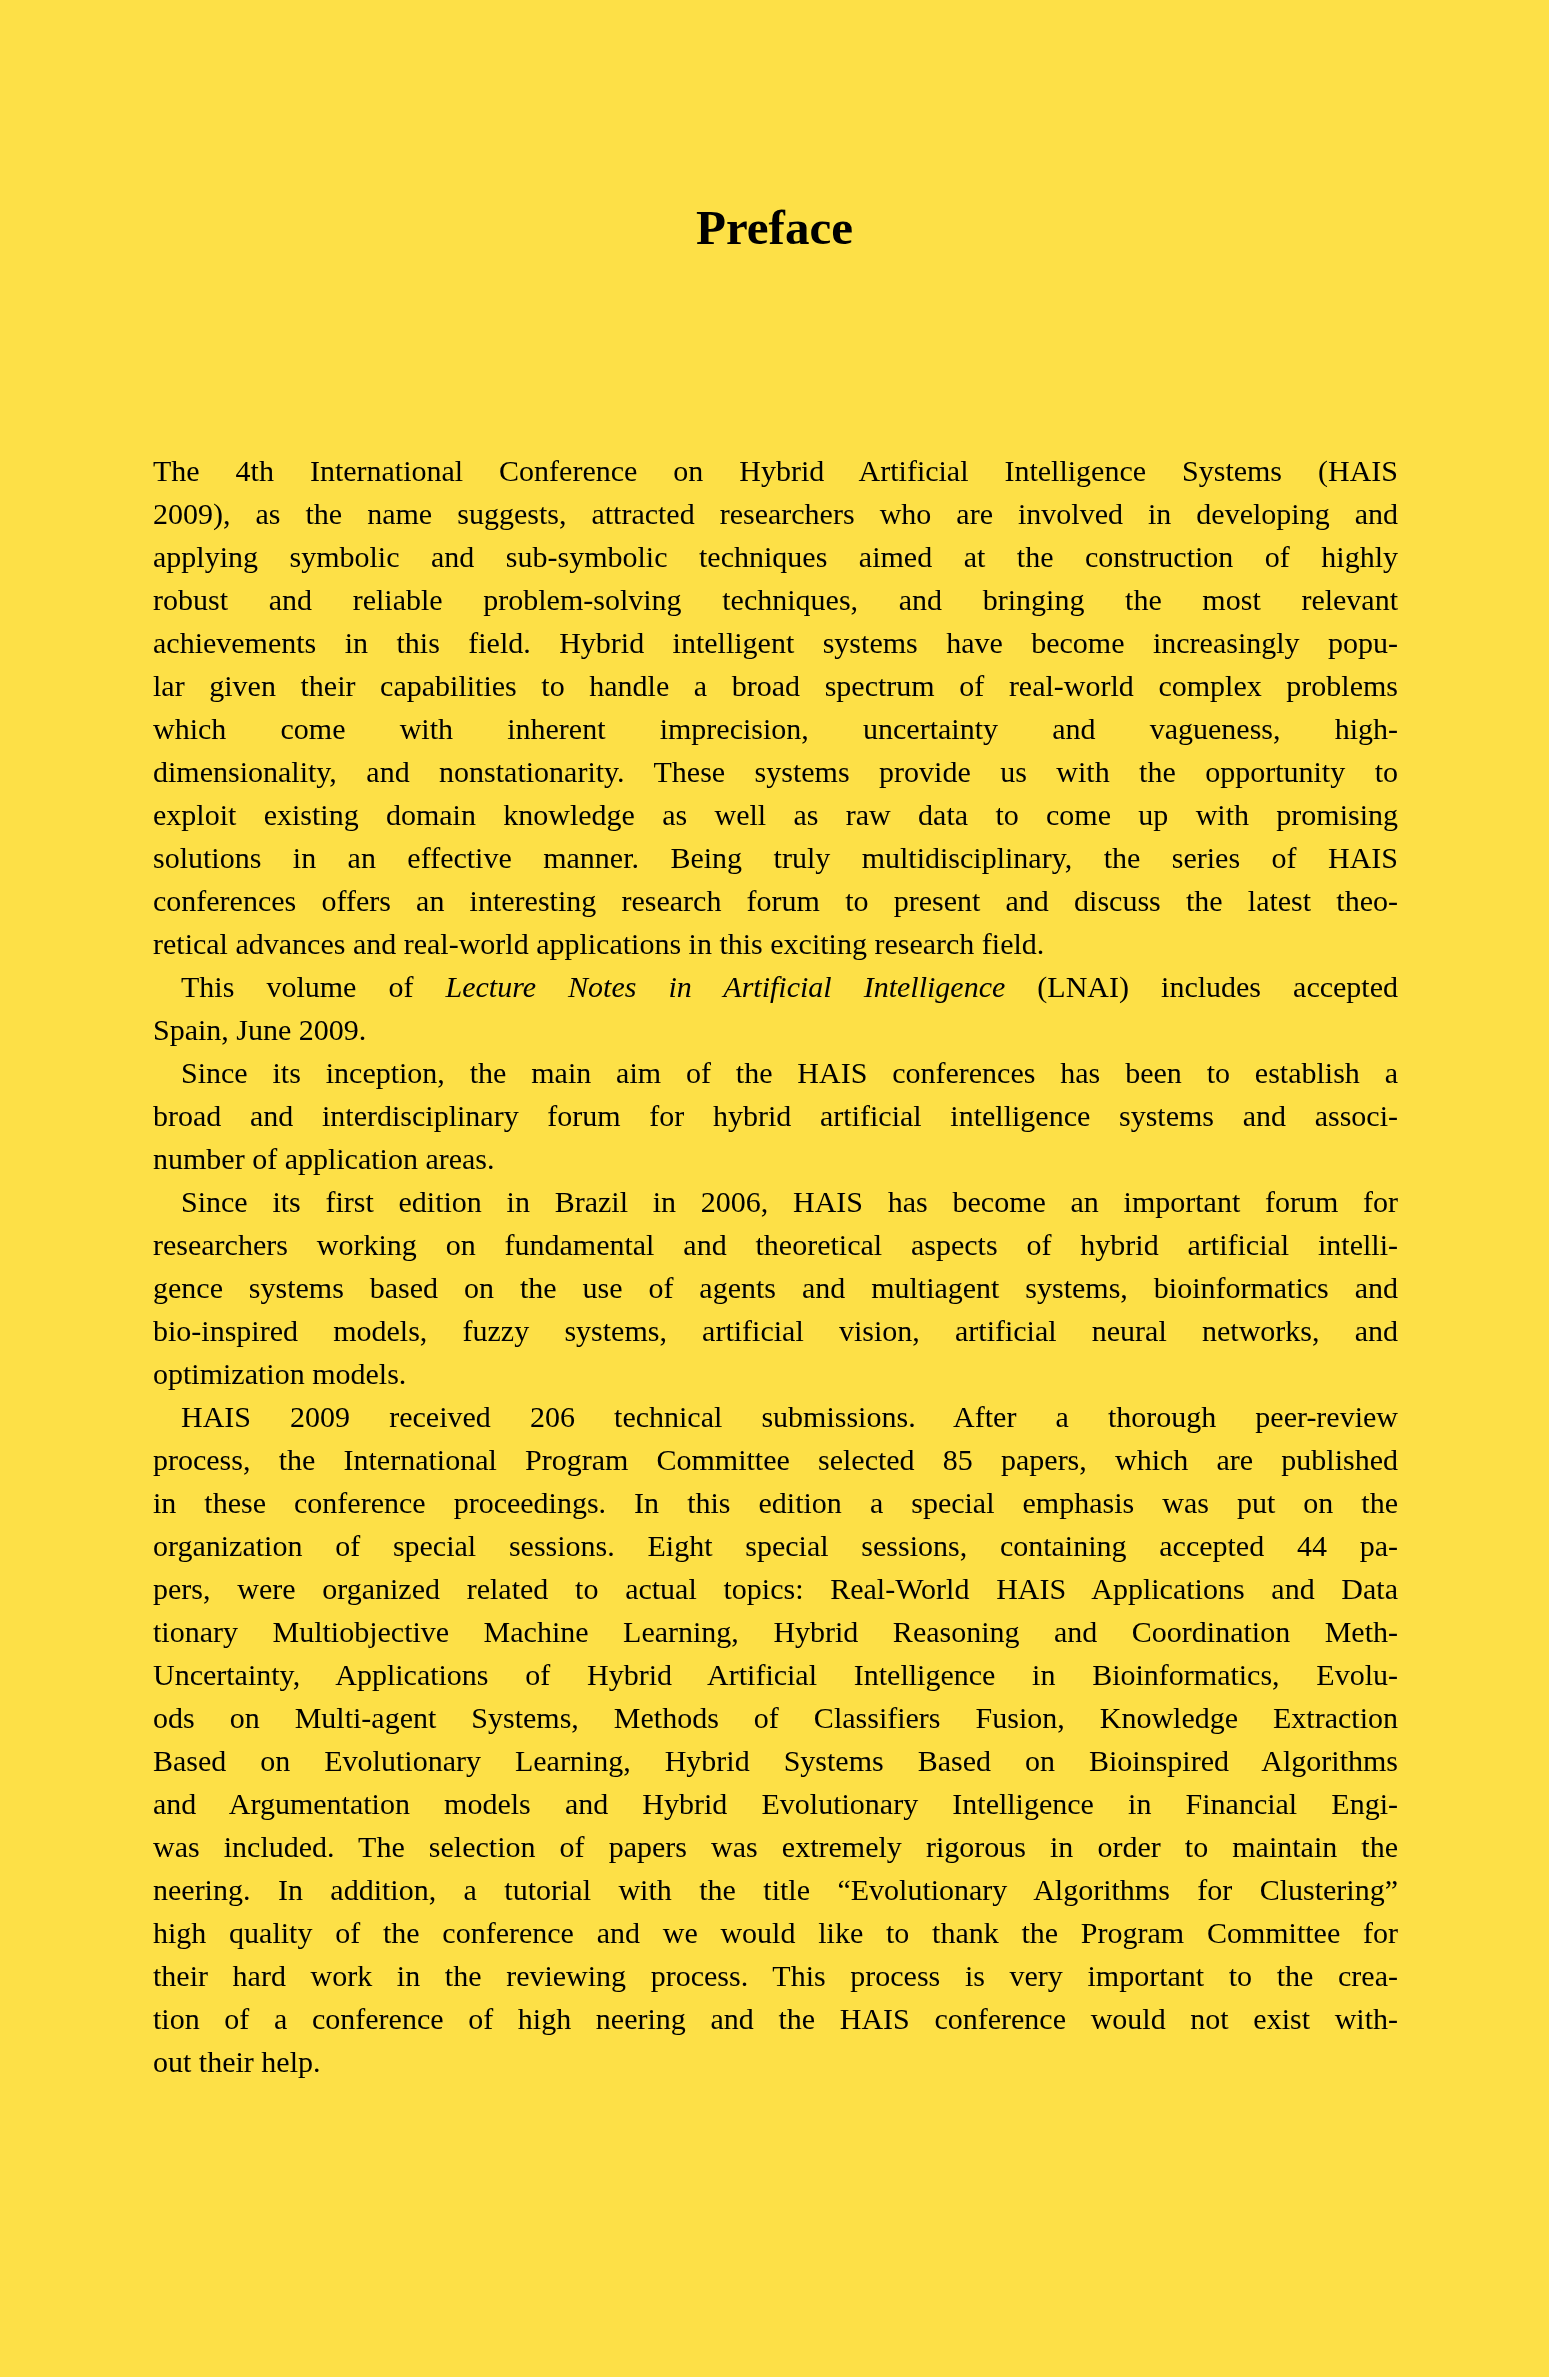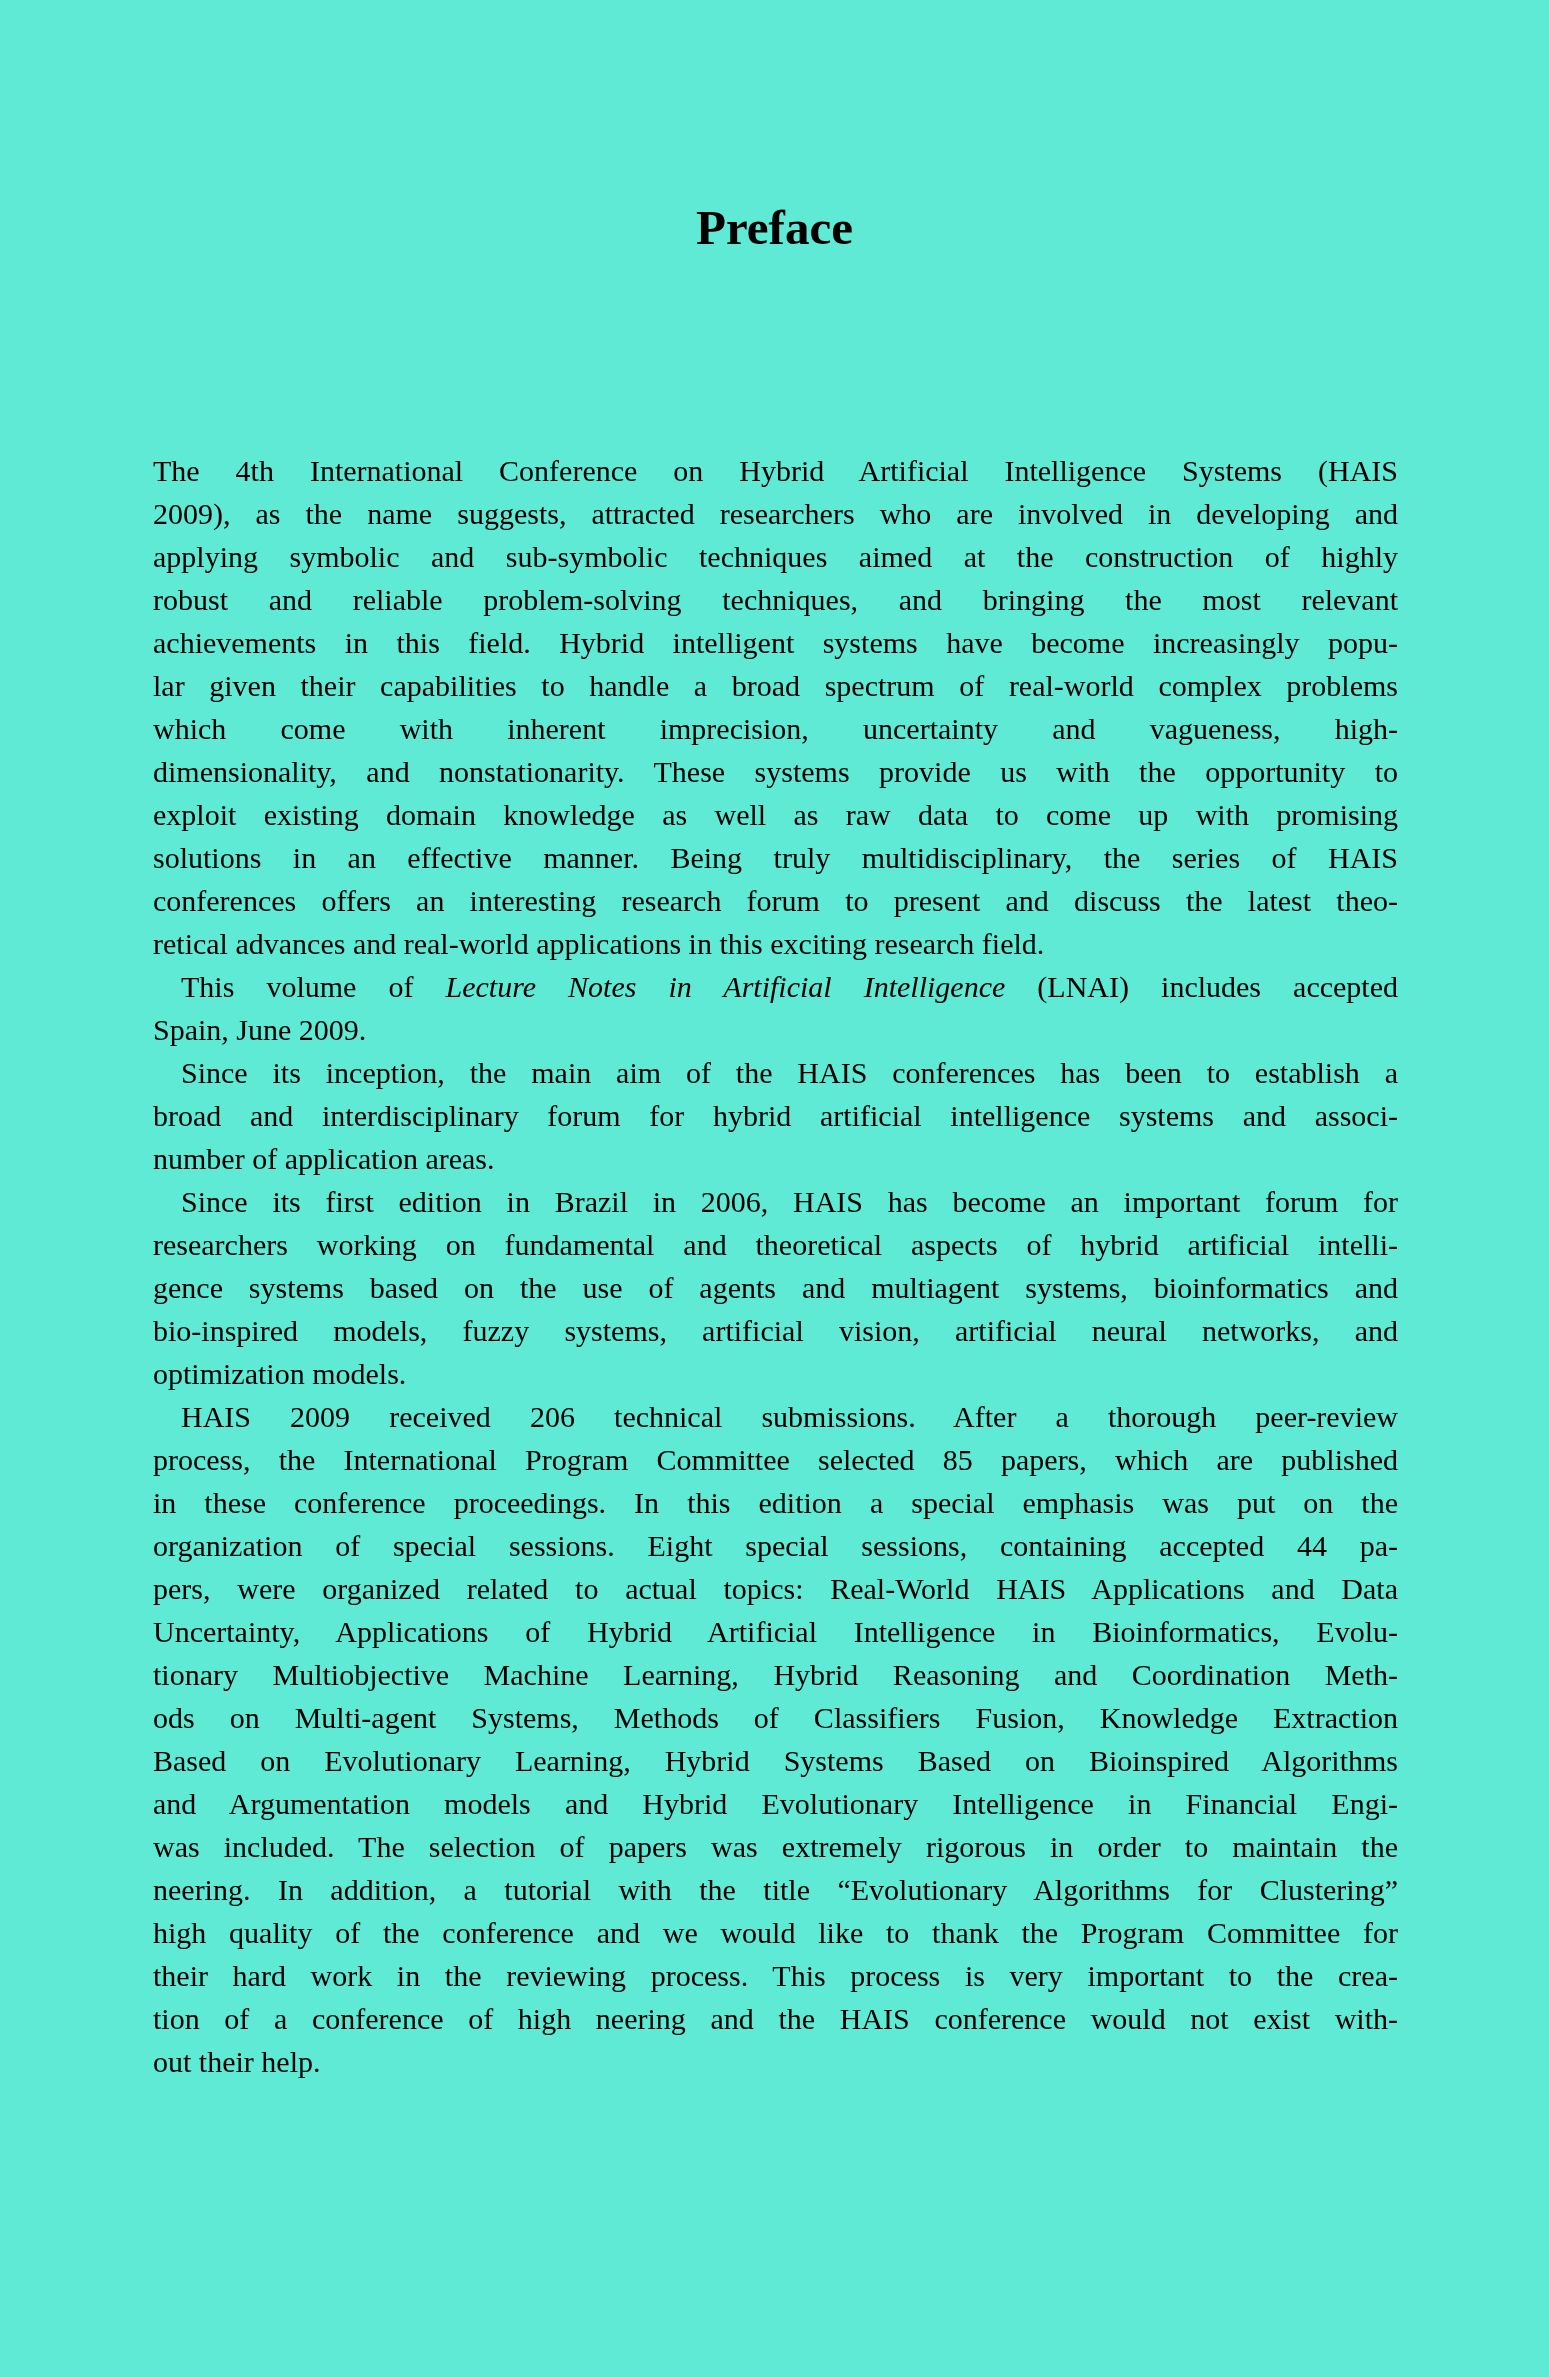--- a/index.html
+++ b/index.html
@@ -13,21 +13,21 @@
     position: relative;
     overflow: hidden;
     font-family: "Liberation Serif", "DejaVu Serif", serif;
     color: #000000;
   }
   .page {
     position: absolute;
     left: 0; top: 0;
     width: 1549px;
     height: 2377px;
-    background: #5eead4;
+    background: #fde047;
   }
   .title {
     position: absolute;
     top: 197px;
     left: 0;
     width: 1549px;
     text-align: center;
     font-weight: bold;
     font-size: 49px;
     line-height: 61px;
@@ -94,22 +94,22 @@
         <span class="line"><span class="seg">gence systems based on the use of agents and multiagent systems, bioinformatics and</span></span>
         <span class="line"><span class="seg">bio-inspired models, fuzzy systems, artificial vision, artificial neural networks, and</span></span>
         <span class="line last"><span class="seg">optimization models.</span></span>
       </div>
       <div class="paragraph">
         <span class="line indent"><span class="seg">HAIS 2009 received 206 technical submissions. After a thorough peer-review</span></span>
         <span class="line"><span class="seg">process, the International Program Committee selected 85 papers, which are published</span></span>
         <span class="line"><span class="seg">in these conference proceedings. In this edition a special emphasis was put on the</span></span>
         <span class="line"><span class="seg">organization of special sessions. Eight special sessions, containing accepted 44 pa-</span></span>
         <span class="line"><span class="seg">pers, were organized related to actual topics: Real-World HAIS Applications and Data</span></span>
+        <span class="line"><span class="seg">tionary Multiobjective Machine Learning, Hybrid Reasoning and Coordination Meth-</span></span>
         <span class="line"><span class="seg">Uncertainty, Applications of Hybrid Artificial Intelligence in Bioinformatics, Evolu-</span></span>
-        <span class="line"><span class="seg">tionary Multiobjective Machine Learning, Hybrid Reasoning and Coordination Meth-</span></span>
         <span class="line"><span class="seg">ods on Multi-agent Systems, Methods of Classifiers Fusion, Knowledge Extraction</span></span>
         <span class="line"><span class="seg">Based on Evolutionary Learning, Hybrid Systems Based on Bioinspired Algorithms</span></span>
         <span class="line"><span class="seg">and Argumentation models  and Hybrid Evolutionary Intelligence in Financial Engi-</span></span>
         <span class="line"><span class="seg">was included. The selection of papers was extremely rigorous in order to maintain the</span></span>
         <span class="line"><span class="seg">neering. In addition, a tutorial with the title “Evolutionary Algorithms for Clustering”</span></span>
         <span class="line"><span class="seg">high quality of the conference and we would like to thank the Program Committee for</span></span>
         <span class="line"><span class="seg">their hard work in the reviewing process. This process is very important to the crea-</span></span>
         <span class="line"><span class="seg">tion of a conference of high neering and the HAIS conference would not exist with-</span></span>
         <span class="line last"><span class="seg">out their help.</span></span>
       </div>

